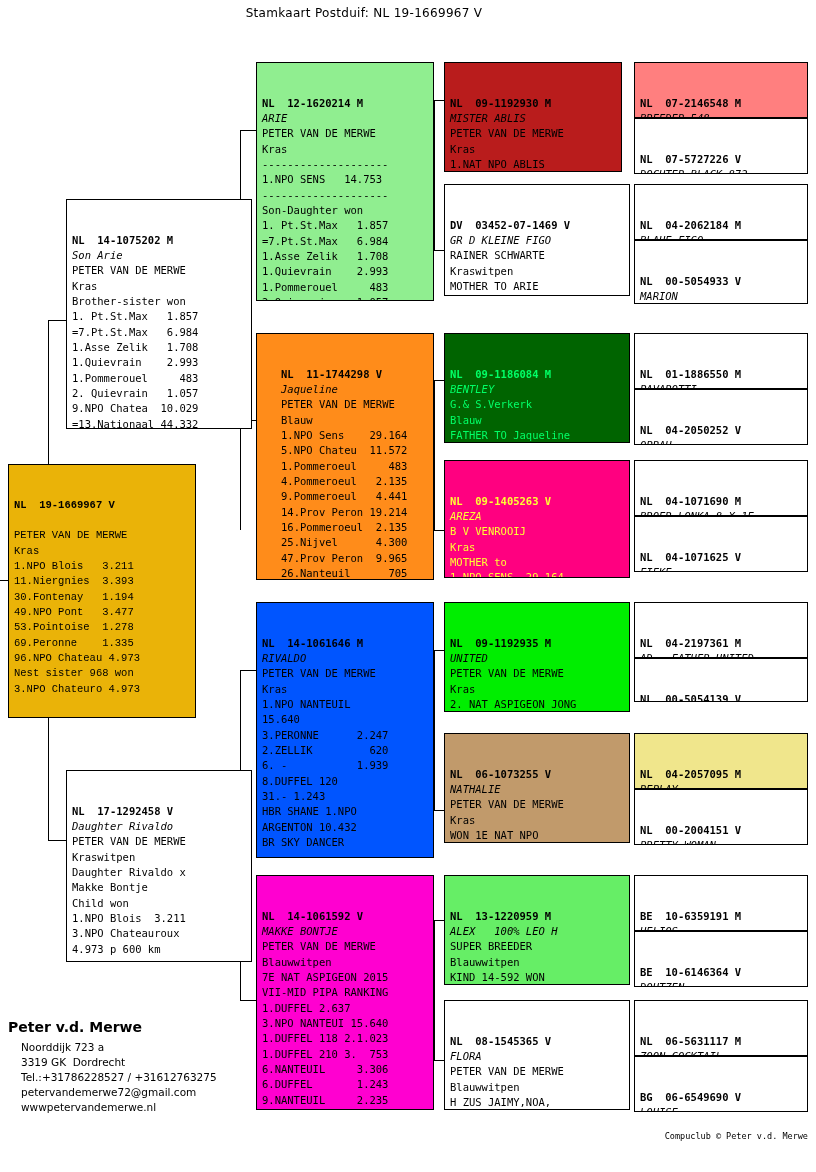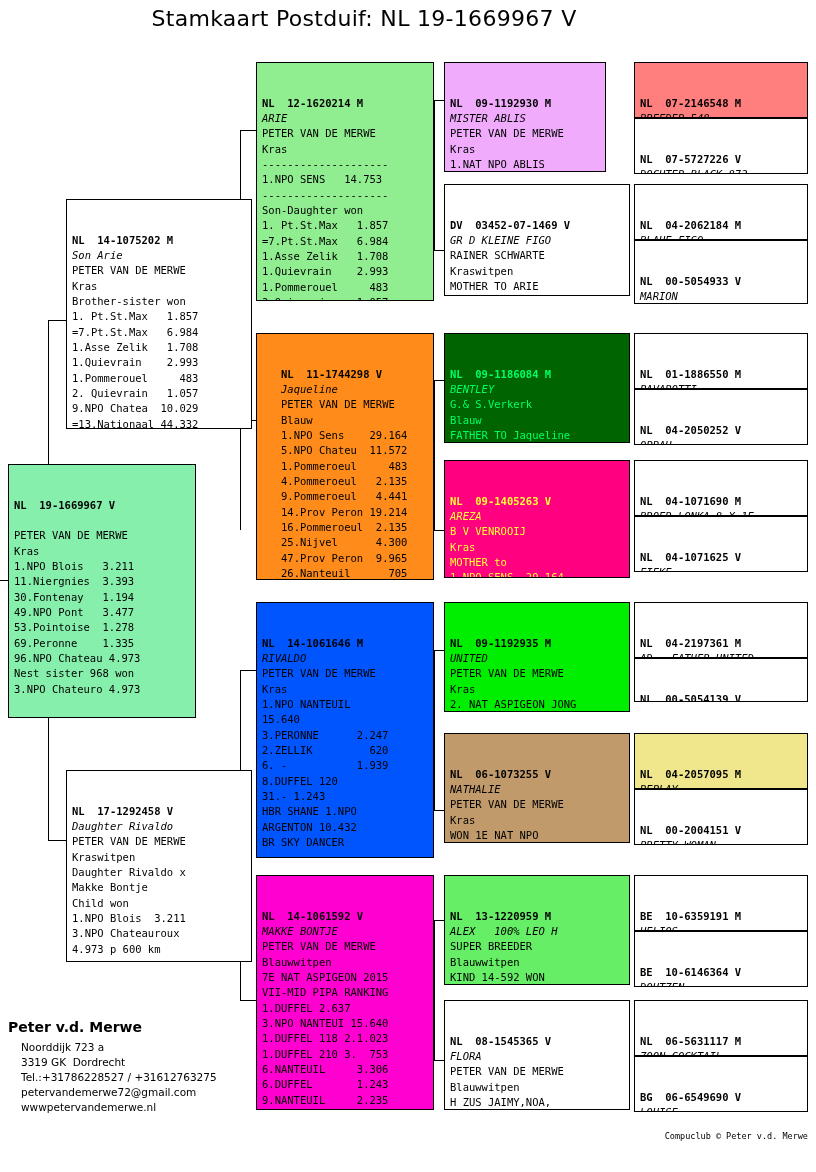--- a/index.html
+++ b/index.html
@@ -10,21 +10,21 @@
     font-size:10.5px;
     color:#000;
     position:relative;
     overflow:hidden;
   }
   .title{
     position:absolute;
     top:6px;left:0;width:728px;
     text-align:center;
     font-family:"DejaVu Sans", sans-serif;
-    font-size:22px;
+    font-size:12px;
     letter-spacing:0.3px;
   }
   .card{
     position:absolute;
     box-sizing:border-box;
     border:1px solid #000;
     padding:2px 4px 3px 5px;
     line-height:1.46;
     overflow:hidden;
     white-space:pre;
@@ -91,21 +91,21 @@
 <div class="conn vline" style="left:434px;top:650px;height:160px;"></div>
 <div class="conn hline" style="left:434px;top:650px;width:14px;"></div>
 <div class="conn hline" style="left:434px;top:810px;width:14px;"></div>
 <div class="conn hline" style="left:424px;top:710px;width:10px;"></div>
 
 <div class="conn vline" style="left:434px;top:920px;height:140px;"></div>
 <div class="conn hline" style="left:434px;top:920px;width:14px;"></div>
 <div class="conn hline" style="left:434px;top:1060px;width:14px;"></div>
 <div class="conn hline" style="left:424px;top:960px;width:10px;"></div>
 
-<div class="card" style="left:8px;top:464px;width:188px;height:254px;background:#86efac;">
+<div class="card" style="left:8px;top:464px;width:188px;height:254px;background:#eab308;font-family:Liberation Mono, monospace;">
   <span class="ln hdr">NL  19-1669967 V</span><span class="ln">
 PETER VAN DE MERWE
 Kras
 1.NPO Blois   3.211
 11.Niergnies  3.393
 30.Fontenay   1.194
 49.NPO Pont   3.477
 53.Pointoise  1.278
 69.Peronne    1.335
 96.NPO Chateau 4.973
@@ -192,21 +192,21 @@
 1.DUFFEL 2.637
 3.NPO NANTEUI 15.640
 1.DUFFEL 118 2.1.023
 1.DUFFEL 210 3.  753
 6.NANTEUIL     3.306
 6.DUFFEL       1.243
 9.NANTEUIL     2.235
 12.PERONNE     2.247</span>
 </div>
 
-<div class="card" style="left:444px;top:62px;width:162px;height:110px;background:#f0abfc;">
+<div class="card" style="left:444px;top:62px;width:178px;height:110px;background:#b91c1c;">
   <span class="ln hdr">NL  09-1192930 M</span><span class="ln nm">MISTER ABLIS</span><span class="ln">PETER VAN DE MERWE
 Kras
 1.NAT NPO ABLIS
 SECTOR 2    18.911</span>
 </div>
 
 <div class="card" style="left:444px;top:184px;width:186px;height:112px;background:#ffffff;">
   <span class="ln hdr">DV  03452-07-1469 V</span><span class="ln nm">GR D KLEINE FIGO</span><span class="ln">RAINER SCHWARTE
 Kraswitpen
 MOTHER TO ARIE

